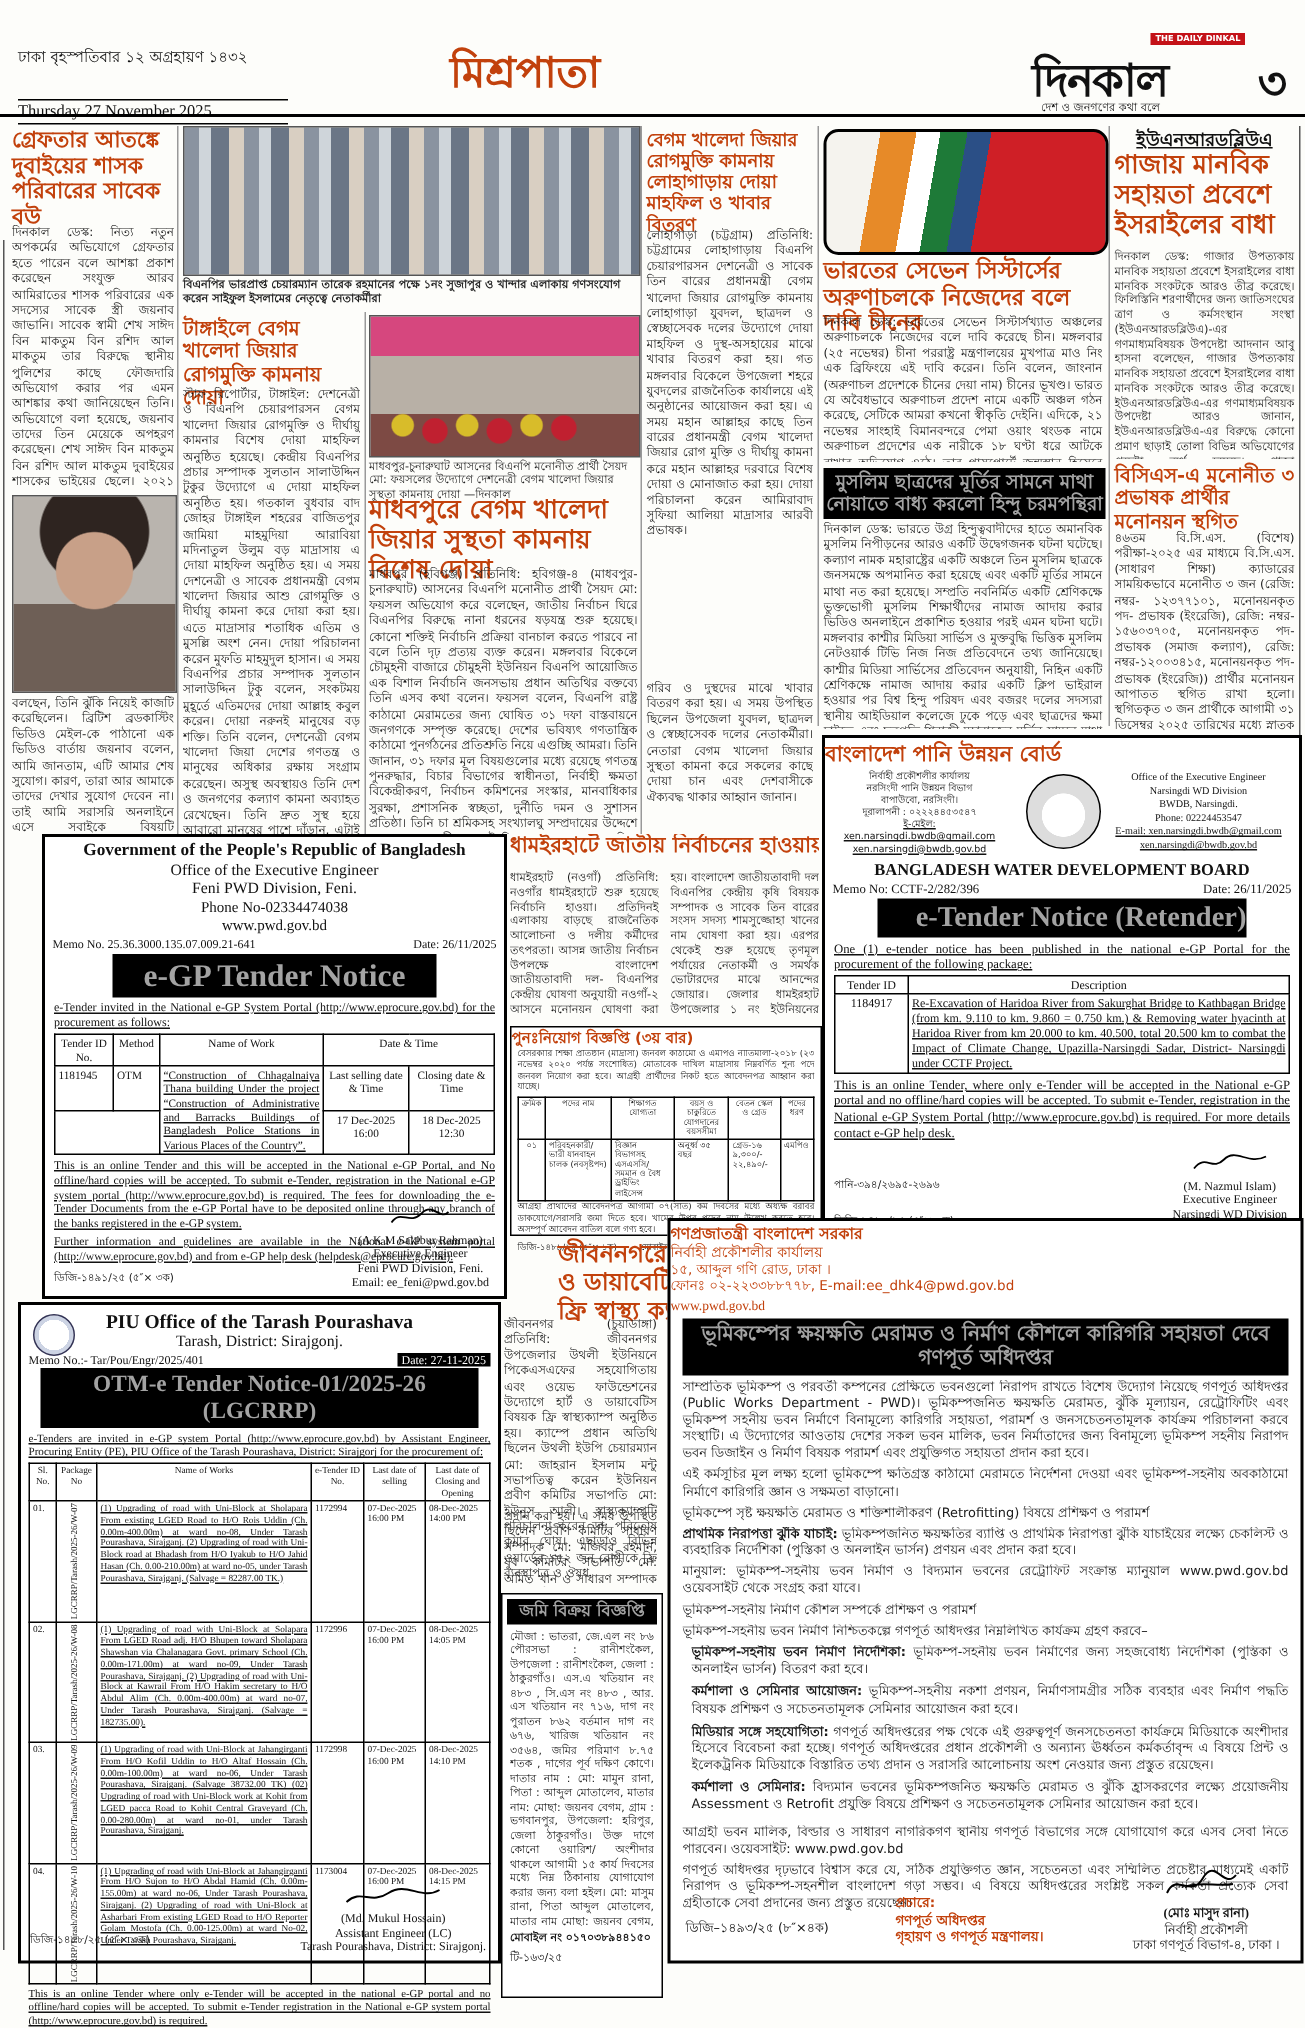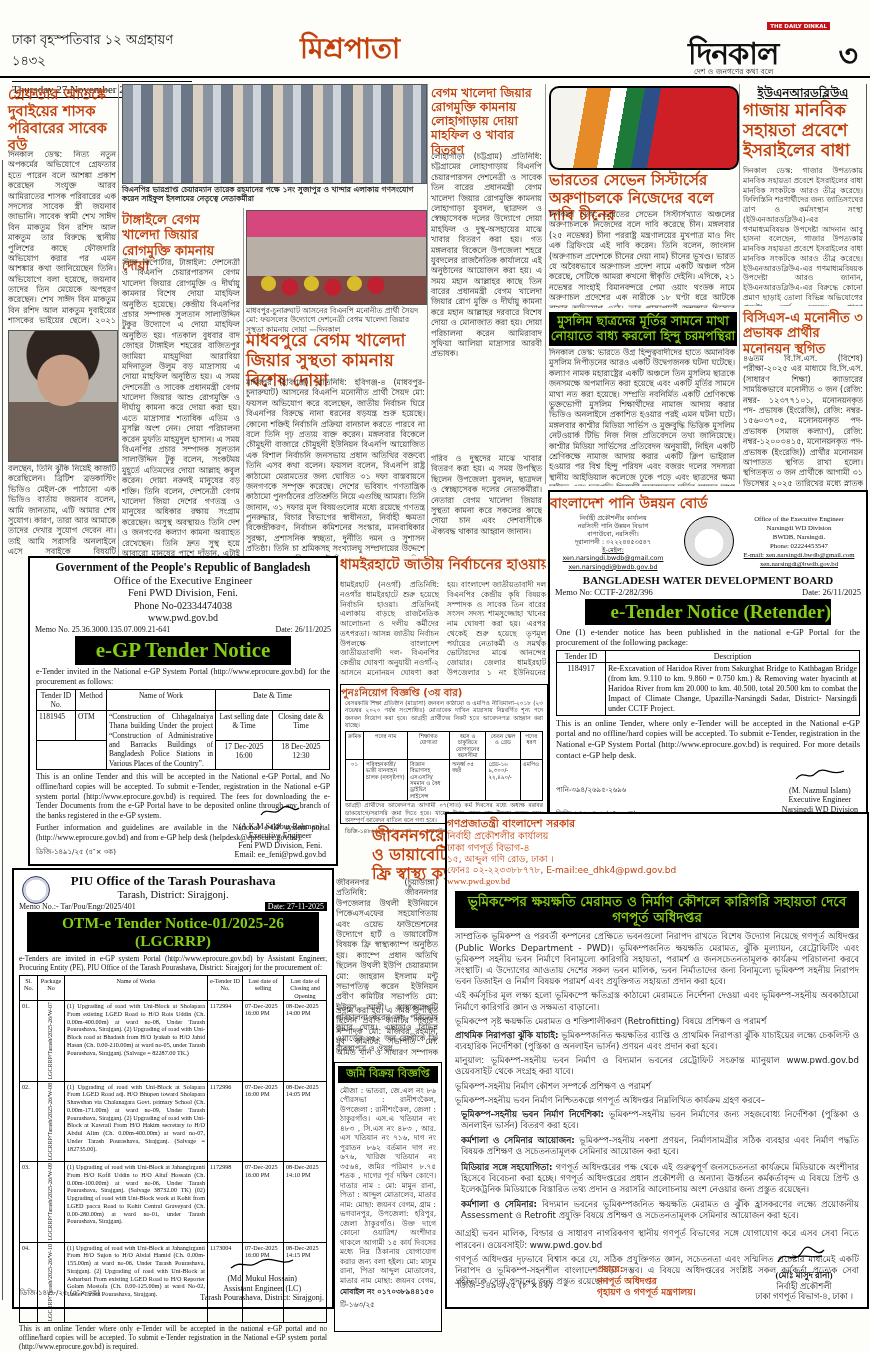--- a/index.html
+++ b/index.html
@@ -7,38 +7,38 @@
         font-family:"DejaVu Sans",sans-serif;color:#111;overflow:hidden;}
   .abs{position:absolute;}
   .serif{font-family:"Liberation Serif","DejaVu Serif",serif;}
   .bn-head{font-weight:bold;text-align:left;line-height:1.18;color:#c2410c;}
   .bn-body{font-size:8px;text-align:justify;line-height:1.3;color:#1a1a1a;overflow:hidden;}
   .cap{font-size:7.5px;line-height:1.25;color:#222;}
   .rule-v{position:absolute;width:1px;background:#999;}
   .rule-h{position:absolute;height:2px;background:#000;}
   .photo{position:absolute;border:1px solid #555;}
   .box{position:absolute;border:2px solid #000;background:#fff;}
-  .banner{background:#000;color:#84cc16;font-weight:bold;text-align:center;}
+  .banner{background:#000;color:#a3a3a3;font-weight:bold;text-align:center;}
   .ntable{border-collapse:collapse;width:100%;}
   .ntable td,.ntable th{border:1px solid #000;padding:1px 2px;vertical-align:top;font-weight:normal;}
   .ntable th{text-align:center;}
-  .enbody{font-family:"Liberation Serif","DejaVu Serif",serif;text-align:justify;line-height:1.25;}
+  .enbody{font-family:"Liberation Serif","DejaVu Serif",serif;text-align:justify;line-height:1.25;text-decoration:underline;}
   .rot{writing-mode:vertical-rl;transform:rotate(180deg);font-size:6px;white-space:nowrap;margin:0 auto;}
   .sigblock{text-align:center;font-family:"Liberation Serif",serif;line-height:1.2;}
   .kicker{font-weight:bold;text-decoration:underline;text-align:center;}
   ul.pwd-list{margin:3px 0 0 14px;padding:0;}
   ul.pwd-list li{margin-bottom:4px;}
 </style>
 </head>
 <body>
 
 <div id="page">
 
   <div class="abs" style="left:12px;top:30px;width:180px;border-bottom:1px solid #000;padding-bottom:2px;">
-    <div style="font-size:13px;border-bottom:1px solid #000;padding-bottom:9px;">ঢাকা বৃহস্পতিবার ১২ অগ্রহায়ণ ১৪৩২</div>
+    <div style="font-size:10px;border-bottom:1px solid #000;padding-bottom:19px;">ঢাকা বৃহস্পতিবার ১২ অগ্রহায়ণ ১৪৩২</div>
     <div class="serif" style="font-size:11px;padding-top:1px;">Thursday 27 November 2025</div>
   </div>
   <div class="abs bn-head" style="left:300px;top:32px;width:270px;font-size:28px;">মিশ্রপাতা</div>
   <div class="abs" style="left:688px;top:22px;width:170px;">
     <div style="position:absolute;right:28px;top:0;background:#c41218;color:#fff;font-size:5.5px;font-weight:bold;padding:1px 3px;">THE DAILY DINKAL</div>
     <div style="position:absolute;left:0;top:8px;font-size:30px;font-weight:bold;letter-spacing:-1px;">দিনকাল</div>
     <div style="position:absolute;left:6px;top:44px;font-size:7.5px;">দেশ ও জনগণের কথা বলে</div>
     <div style="position:absolute;right:0;top:10px;font-size:30px;font-weight:bold;">৩</div>
   </div>
   <div class="rule-h" style="left:0;top:76px;width:870px;"></div>
@@ -319,21 +319,20 @@
       <div>(Md. Mukul Hossain)</div>
       <div>Assistant Engineer (LC)</div>
       <div>Tarash Pourashava, District: Sirajgonj.</div>
     </div>
   </div>
 
   <div class="box" style="left:445px;top:812px;width:420px;height:493px;">
     <div class="bn-head" style="margin-top:3px;line-height:1.25;">
       <div style="font-size:10.5px;">গণপ্রজাতন্ত্রী বাংলাদেশ সরকার</div>
       <div style="font-size:9.5px;font-weight:normal;">নির্বাহী প্রকৌশলীর কার্যালয়</div>
-      <div style="font-size:9.5px;font-weight:normal;">ঢাকা গণপূর্ত বিভাগ-৪</div>
       <div style="font-size:9px;font-weight:normal;">১৫, আব্দুল গণি রোড, ঢাকা ।</div>
       <div style="font-size:9px;font-weight:normal;">ফোনঃ ০২-২২৩৩৮৮৭৭৮, E-mail:ee_dhk4@pwd.gov.bd</div>
       <div class="serif" style="font-size:9px;font-weight:normal;">www.pwd.gov.bd</div>
     </div>
     <div class="banner bn-head" style="width:404px;margin:3px auto;font-size:13.5px;padding:3px 0;">ভূমিকম্পের ক্ষয়ক্ষতি মেরামত ও নির্মাণ কৌশলে কারিগরি সহায়তা দেবে গণপূর্ত অধিদপ্তর</div>
     <div class="bn-body" style="font-size:8.6px;margin:3px 8px;">সাম্প্রতিক ভূমিকম্প ও পরবর্তী কম্পনের প্রেক্ষিতে ভবনগুলো নিরাপদ রাখতে বিশেষ উদ্যোগ নিয়েছে গণপূর্ত অধিদপ্তর (Public Works Department - PWD)। ভূমিকম্পজনিত ক্ষয়ক্ষতি মেরামত, ঝুঁকি মূল্যায়ন, রেট্রোফিটিং এবং ভূমিকম্প সহনীয় ভবন নির্মাণে বিনামূল্যে কারিগরি সহায়তা, পরামর্শ ও জনসচেতনতামূলক কার্যক্রম পরিচালনা করবে সংস্থাটি। এ উদ্যোগের আওতায় দেশের সকল ভবন মালিক, ভবন নির্মাতাদের জন্য বিনামূল্যে ভূমিকম্প সহনীয় নিরাপদ ভবন ডিজাইন ও নির্মাণ বিষয়ক পরামর্শ এবং প্রযুক্তিগত সহায়তা প্রদান করা হবে।</div>
     <div class="bn-body" style="font-size:8.6px;margin:3px 8px;">এই কর্মসূচির মূল লক্ষ্য হলো ভূমিকম্পে ক্ষতিগ্রস্ত কাঠামো মেরামতে নির্দেশনা দেওয়া এবং ভূমিকম্প-সহনীয় অবকাঠামো নির্মাণে কারিগরি জ্ঞান ও সক্ষমতা বাড়ানো।</div>
     <div class="bn-body" style="font-size:8.6px;margin:3px 8px;">ভূমিকম্পে সৃষ্ট ক্ষয়ক্ষতি মেরামত ও শক্তিশালীকরণ (Retrofitting) বিষয়ে প্রশিক্ষণ ও পরামর্শ</div>
     <div class="bn-body" style="font-size:8.6px;margin:3px 8px;">
       <span style="font-weight:bold;">প্রাথমিক নিরাপত্তা ঝুঁকি যাচাই:</span><span> ভূমিকম্পজনিত ক্ষয়ক্ষতির ব্যাপ্তি ও প্রাথমিক নিরাপত্তা ঝুঁকি যাচাইয়ের লক্ষ্যে চেকলিস্ট ও ব্যবহারিক নির্দেশিকা (পুস্তিকা ও অনলাইন ভার্সন) প্রণয়ন এবং প্রদান করা হবে।</span>

